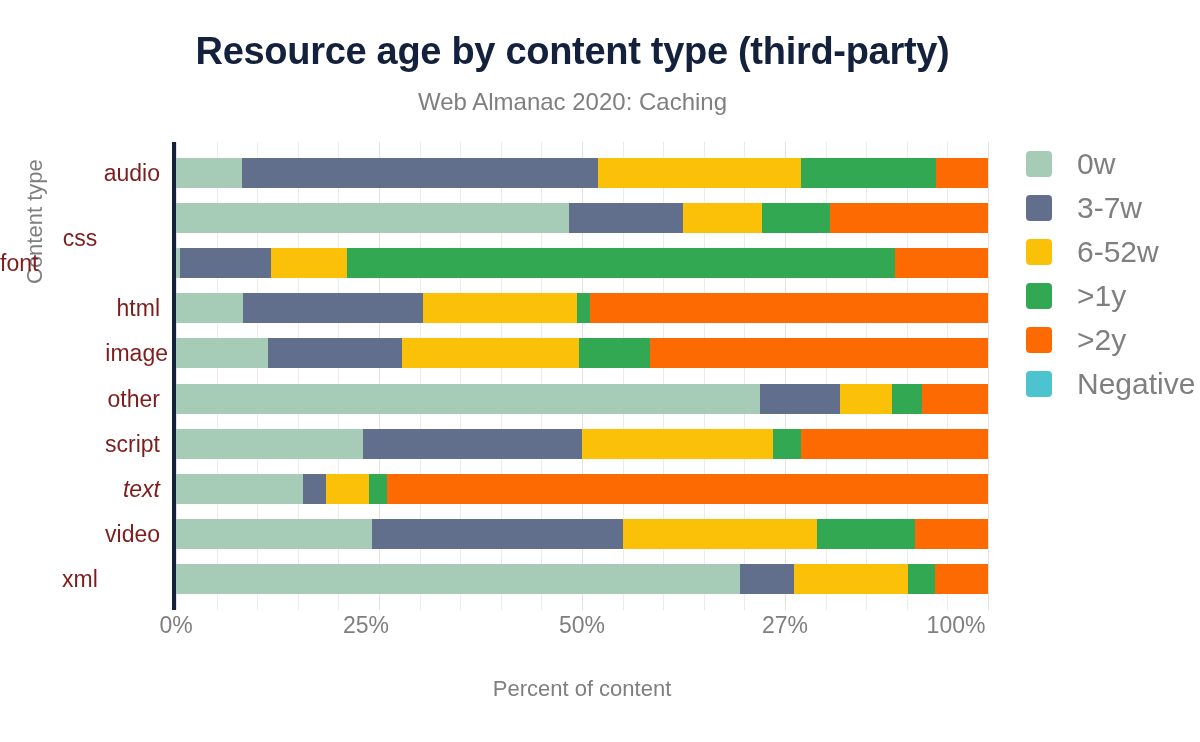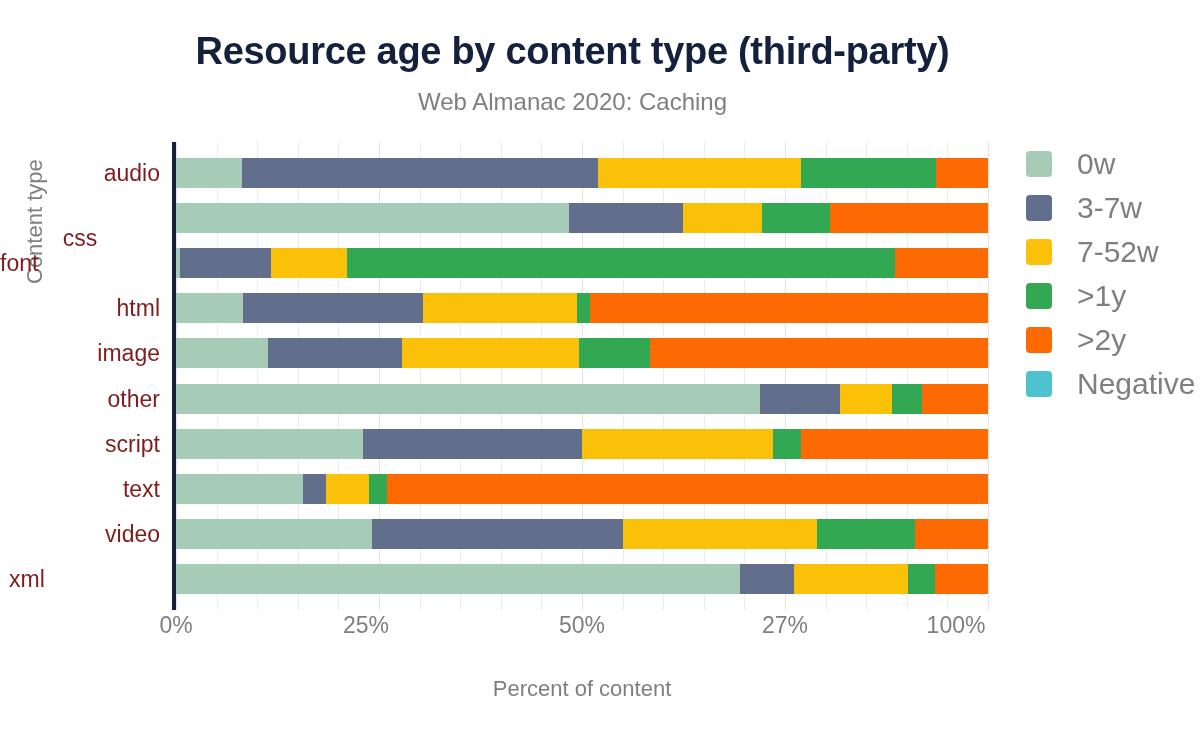--- a/index.html
+++ b/index.html
@@ -221,40 +221,40 @@
       <div class="xtick" style="left: 366px;">25%</div>
       <div class="xtick" style="left: 582px;">50%</div>
       <div class="xtick" style="left: 785px;">27%</div>
       <div class="xtick" style="left: 956px;">100%</div>
     </div>
   <div id="ycats">
       <div class="ycat" style="top: 157.6px; left: 0px; width: 160px; position: absolute; text-align: right;">audio</div>
       <div class="ycat" style="top: 202.8px; left: 0px; width: 160px; position: absolute; text-align: center; margin-top: 20px;">css</div>
       <div class="ycat" style="top: 248px; left: 0px; width: 160px; position: absolute; text-align: left;">font</div>
       <div class="ycat" style="top: 293.2px; left: 0px; width: 160px; position: absolute; text-align: right;">html</div>
-      <div class="ycat" style="top: 338.4px; left: 0px; width: 160px; position: absolute; text-align: right;">image</div>
+      <div class="ycat" style="top: 338.4px; left: 8px; width: 160px; position: absolute; text-align: right;">image</div>
       <div class="ycat" style="top: 383.6px; left: 0px; width: 160px; position: absolute; text-align: right;">other</div>
       <div class="ycat" style="top: 428.8px; left: 0px; width: 160px; position: absolute; text-align: right;">script</div>
-      <div class="ycat" style="top: 474px; left: 0px; width: 160px; position: absolute; text-align: right;">text</div>
+      <div class="ycat" style="top: 474px; left: 0px; width: 160px; position: absolute; text-align: right; font-style: italic;">text</div>
       <div class="ycat" style="top: 519.2px; left: 0px; width: 160px; position: absolute; text-align: right;">video</div>
-      <div class="ycat" style="top: 564.4px; left: 0px; width: 160px; position: absolute; text-align: left; margin-left: 9px;">xml</div>
+      <div class="ycat" style="top: 564.4px; left: 0px; width: 160px; position: absolute; text-align: center;">xml</div>
     </div>
 
   <div class="legend" id="legend">
       <div class="legend-item">
         <div class="swatch" style="background: rgb(166, 203, 183);"></div>
         <div class="legend-label">0w</div>
       </div>
       <div class="legend-item">
         <div class="swatch" style="background: rgb(97, 111, 140);"></div>
         <div class="legend-label">3-7w</div>
       </div>
       <div class="legend-item">
         <div class="swatch" style="background: rgb(251, 193, 8);"></div>
-        <div class="legend-label">7-52w</div>
+        <div class="legend-label">6-52w</div>
       </div>
       <div class="legend-item">
         <div class="swatch" style="background: rgb(51, 168, 83);"></div>
         <div class="legend-label">&gt;1y</div>
       </div>
       <div class="legend-item">
         <div class="swatch" style="background: rgb(253, 106, 2);"></div>
         <div class="legend-label">&gt;2y</div>
       </div>
       <div class="legend-item">

